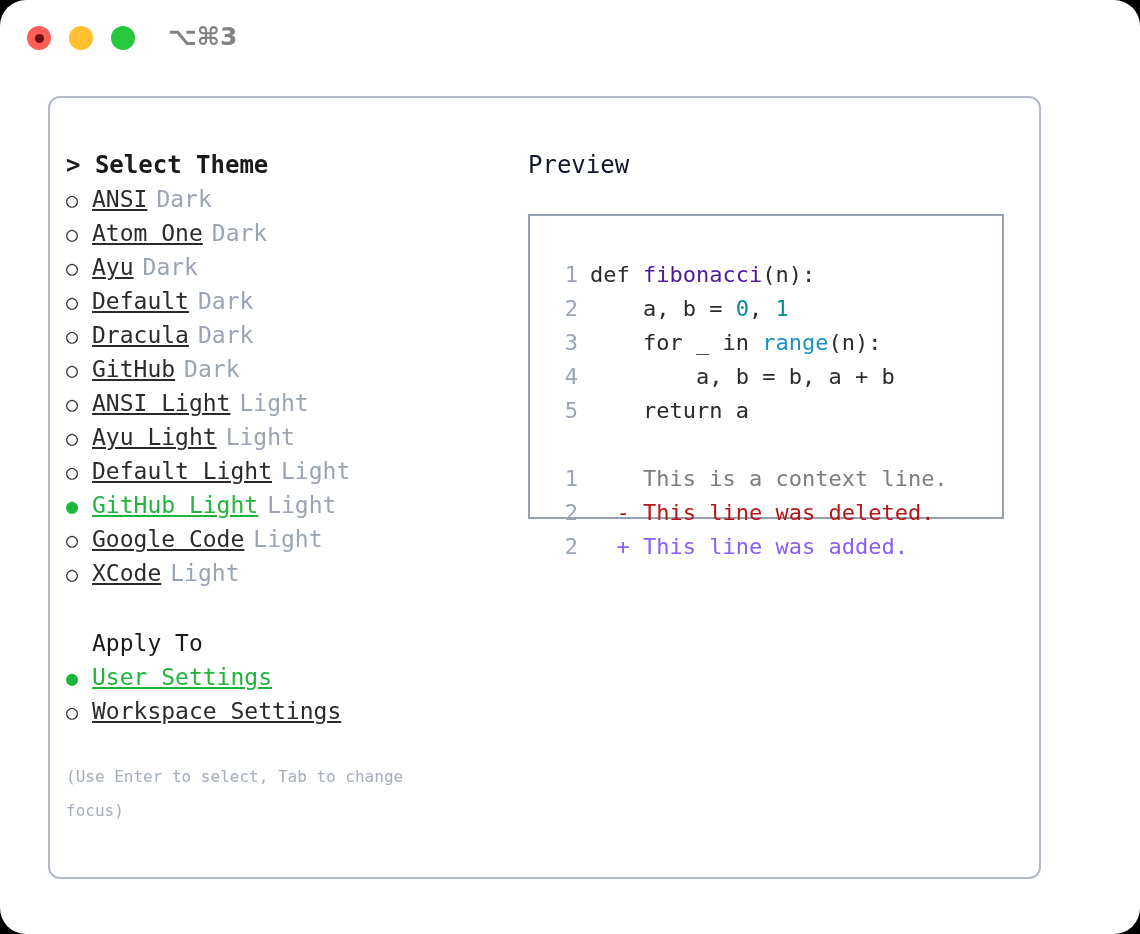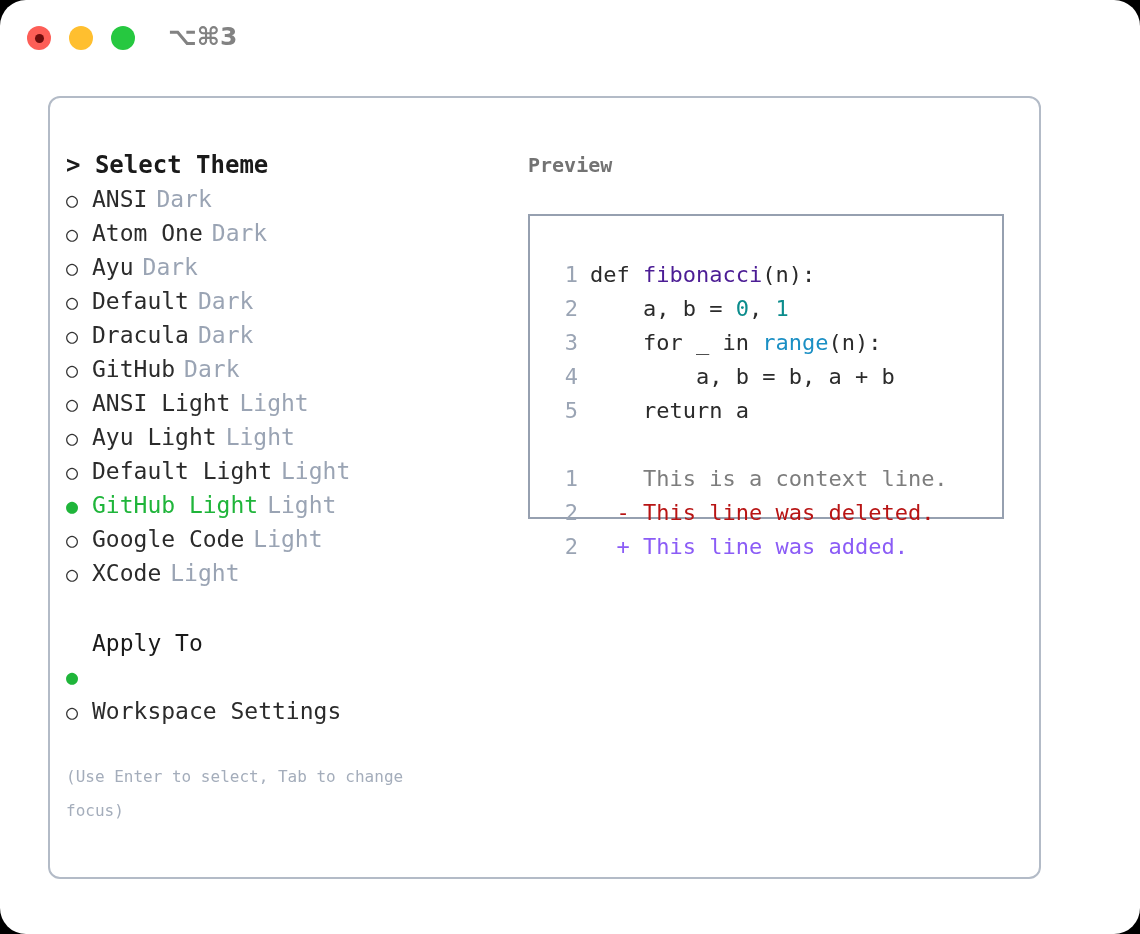--- a/index.html
+++ b/index.html
@@ -114,21 +114,21 @@
     line-height: 34px;
     white-space: pre;
   }
   .marker {
     width: 26px;
     flex: 0 0 26px;
     color: #333333;
     font-size: 20px;
   }
   .marker.on { color: #1fb53a; }
-  .opt-label { color: #2b2b2b; }
+  .opt-label { color: #2b2b2b; text-decoration: underline; }
   .opt-row.selected .opt-label { color: #1fb53a; }
   .opt-tag {
     color: #9aa4b4;
     margin-left: 9px;
     text-align: center;
   }
 
   .section-gap { height: 36px; }
 
   .sub-heading {
@@ -149,23 +149,23 @@
   }
 
   
   .right-col {
     position: absolute;
     left: 478px;
     top: 50px;
     width: 500px;
   }
   .preview-title {
-    font-size: 20px;
-    font-weight: bold;
-    color: #737373;
+    font-size: 24px;
+    font-weight: normal;
+    color: #0f172a;
     line-height: 34px;
   }
   .preview-box {
     margin-top: 32px;
     width: 476px;
     height: 305px;
     border: 2px solid #96a0b0;
     box-sizing: border-box;
     background: #ffffff;
     padding: 42px 0 0 0;
@@ -233,21 +233,21 @@
             <div class="opt-row selected"><span class="marker on">●</span><span class="opt-label">GitHub Light</span><span class="opt-tag">Light</span></div>
             <div class="opt-row"><span class="marker">○</span><span class="opt-label">Google Code</span><span class="opt-tag">Light</span></div>
             <div class="opt-row"><span class="marker">○</span><span class="opt-label">XCode</span><span class="opt-tag">Light</span></div>
           </div>
 
         <div class="section-gap"></div>
 
         <div class="sub-heading">Apply To</div>
 
         <div id="apply-list">
-            <div class="opt-row selected"><span class="marker on">●</span></div>
+            <div class="opt-row selected"><span class="marker on">●</span><span class="opt-label">User Settings</span></div>
             <div class="opt-row"><span class="marker">○</span><span class="opt-label">Workspace Settings</span></div>
           </div>
 
         <div class="hint">(Use Enter to select, Tab to change focus)</div>
       </div>
 
       <div class="right-col">
         <div class="preview-title">Preview</div>
 
         <div class="preview-box">

